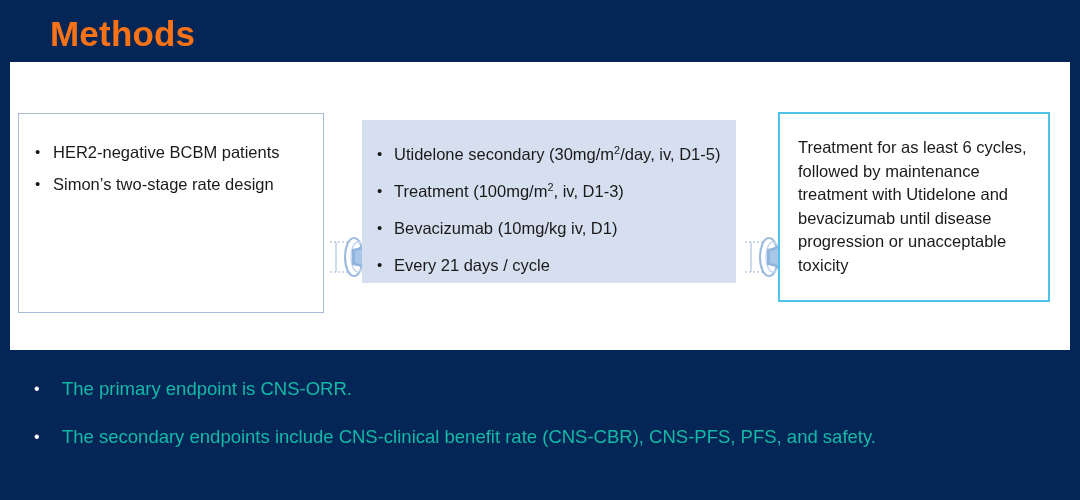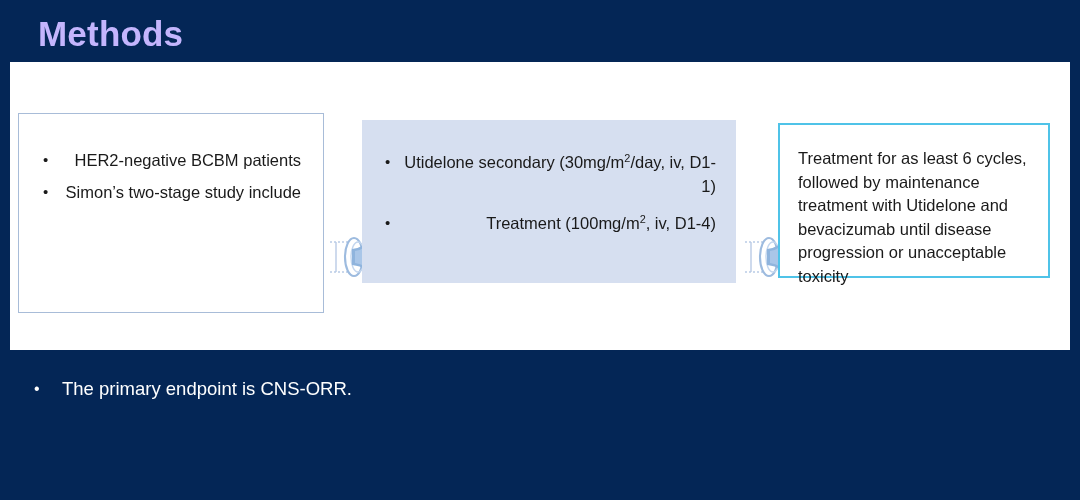--- a/index.html
+++ b/index.html
@@ -11,25 +11,25 @@
     height: 500px;
     background: #042656;
     font-family: "Liberation Sans", sans-serif;
     overflow: hidden;
     position: relative;
   }
 
   
   .slide-title {
     position: absolute;
-    left: 38px;
+    left: 50px;
     top: 12px;
     font-size: 35px;
     font-weight: bold;
-    color: #c4b5fd;
+    color: #f97316;
     letter-spacing: 0.2px;
     line-height: 44px;
   }
 
   
   .panel {
     position: absolute;
     left: 10px;
     top: 62px;
     width: 1060px;
@@ -59,34 +59,33 @@
     top: 58px;
     width: 374px;
     height: 163px;
     background: #d6dff0;
     border: none;
     padding: 22px 12px 0 12px;
   }
 
   .box-three {
     left: 768px;
-    top: 61px;
+    top: 50px;
     width: 272px;
-    height: 155px;
+    height: 190px;
     background: #ffffff;
     border: 2px solid #4fc3e8;
     padding: 22px 16px 0 18px;
   }
 
   
   .bullet-list {
     list-style: none;
-    margin: 8px;
+    margin: 0;
     padding: 0;
-    text-align: right;
   }
   .bullet-list li {
     position: relative;
     padding-left: 20px;
     color: #1a1a1a;
     font-size: 16.5px;
     line-height: 24px;
     margin-bottom: 8px;
   }
   .bullet-list li::before {
@@ -135,21 +134,21 @@
     left: 28px;
     top: 376px;
     width: 1030px;
     list-style: none;
     margin: 0;
     padding: 0;
   }
   .footer-list li {
     position: relative;
     padding-left: 34px;
-    color: #ffffff;
+    color: #14b8a6;
     font-size: 18.5px;
     line-height: 26px;
     margin-bottom: 22px;
   }
   .footer-list li::before {
     content: "\2022";
     position: absolute;
     left: 6px;
     top: 0;
     font-size: 16px;
@@ -160,40 +159,42 @@
 </head>
 <body>
 
 <div class="slide-title">Methods</div>
 
 <div class="panel">
 
   <div class="flow-box box-one">
     <ul class="bullet-list">
       <li>HER2-negative BCBM patients</li>
-      <li>Simon’s two-stage study include</li>
+      <li>Simon’s two-stage rate design</li>
     </ul>
   </div>
 
   <div class="arrow-connector arrow-one">
     <svg width="56" height="64" viewBox="0 0 56 64" xmlns="http://www.w3.org/2000/svg">
       <line x1="2" y1="17" x2="22" y2="17" stroke="#b9cbe6" stroke-width="1.4" stroke-dasharray="2,2"></line>
       <line x1="2" y1="47" x2="22" y2="47" stroke="#b9cbe6" stroke-width="1.4" stroke-dasharray="2,2"></line>
       <line x1="8" y1="17" x2="8" y2="47" stroke="#b9cbe6" stroke-width="1.4"></line>
       <ellipse cx="26" cy="32" rx="9" ry="19" fill="none" stroke="#9dbbdf" stroke-width="2.1"></ellipse>
       <ellipse cx="30" cy="32" rx="7" ry="15" fill="none" stroke="#c3d6ee" stroke-width="1.4"></ellipse>
       <path d="M24 24 L24 40 Q33 41 36 44 L36 49 L50 32 L36 15 L36 20 Q31 23 24 24 Z" fill="#8fb4dd"></path>
       <path d="M27 26 L27 38 Q34 39 37 42 L37 45 L47 32 L37 19 L37 22 Q33 25 27 26 Z" fill="#a9c6e8"></path>
     </svg>
   </div>
 
   <div class="flow-box box-two">
     <ul class="bullet-list">
-      <li><span>Utidelone secondary (30mg/m</span><sup>2</sup><span>/day, iv, D1-1)</span></li>
-      <li><span>Treatment (100mg/m</span><sup>2</sup><span>, iv, D1-4)</span></li>
+      <li><span>Utidelone secondary (30mg/m</span><sup>2</sup><span>/day, iv, D1-5)</span></li>
+      <li><span>Treatment (100mg/m</span><sup>2</sup><span>, iv, D1-3)</span></li>
+      <li><span>Bevacizumab (10mg/kg iv, D1)</span></li>
+      <li><span>Every 21 days / cycle</span></li>
     </ul>
   </div>
 
   <div class="arrow-connector arrow-two">
     <svg width="56" height="64" viewBox="0 0 56 64" xmlns="http://www.w3.org/2000/svg">
       <line x1="2" y1="17" x2="22" y2="17" stroke="#b9cbe6" stroke-width="1.4" stroke-dasharray="2,2"></line>
       <line x1="2" y1="47" x2="22" y2="47" stroke="#b9cbe6" stroke-width="1.4" stroke-dasharray="2,2"></line>
       <line x1="8" y1="17" x2="8" y2="47" stroke="#b9cbe6" stroke-width="1.4"></line>
       <ellipse cx="26" cy="32" rx="9" ry="19" fill="none" stroke="#9dbbdf" stroke-width="2.1"></ellipse>
       <ellipse cx="30" cy="32" rx="7" ry="15" fill="none" stroke="#c3d6ee" stroke-width="1.4"></ellipse>
@@ -203,13 +204,14 @@
   </div>
 
   <div class="flow-box box-three">
     <p class="plain-text">Treatment for as least 6 cycles, followed by maintenance treatment with Utidelone and bevacizumab until disease progression or unacceptable toxicity</p>
   </div>
 
 </div>
 
 <ul class="footer-list">
   <li>The primary endpoint is CNS-ORR.</li>
+  <li>The secondary endpoints include CNS-clinical benefit rate (CNS-CBR), CNS-PFS, PFS, and safety.</li>
 </ul>
 
 </body></html>

